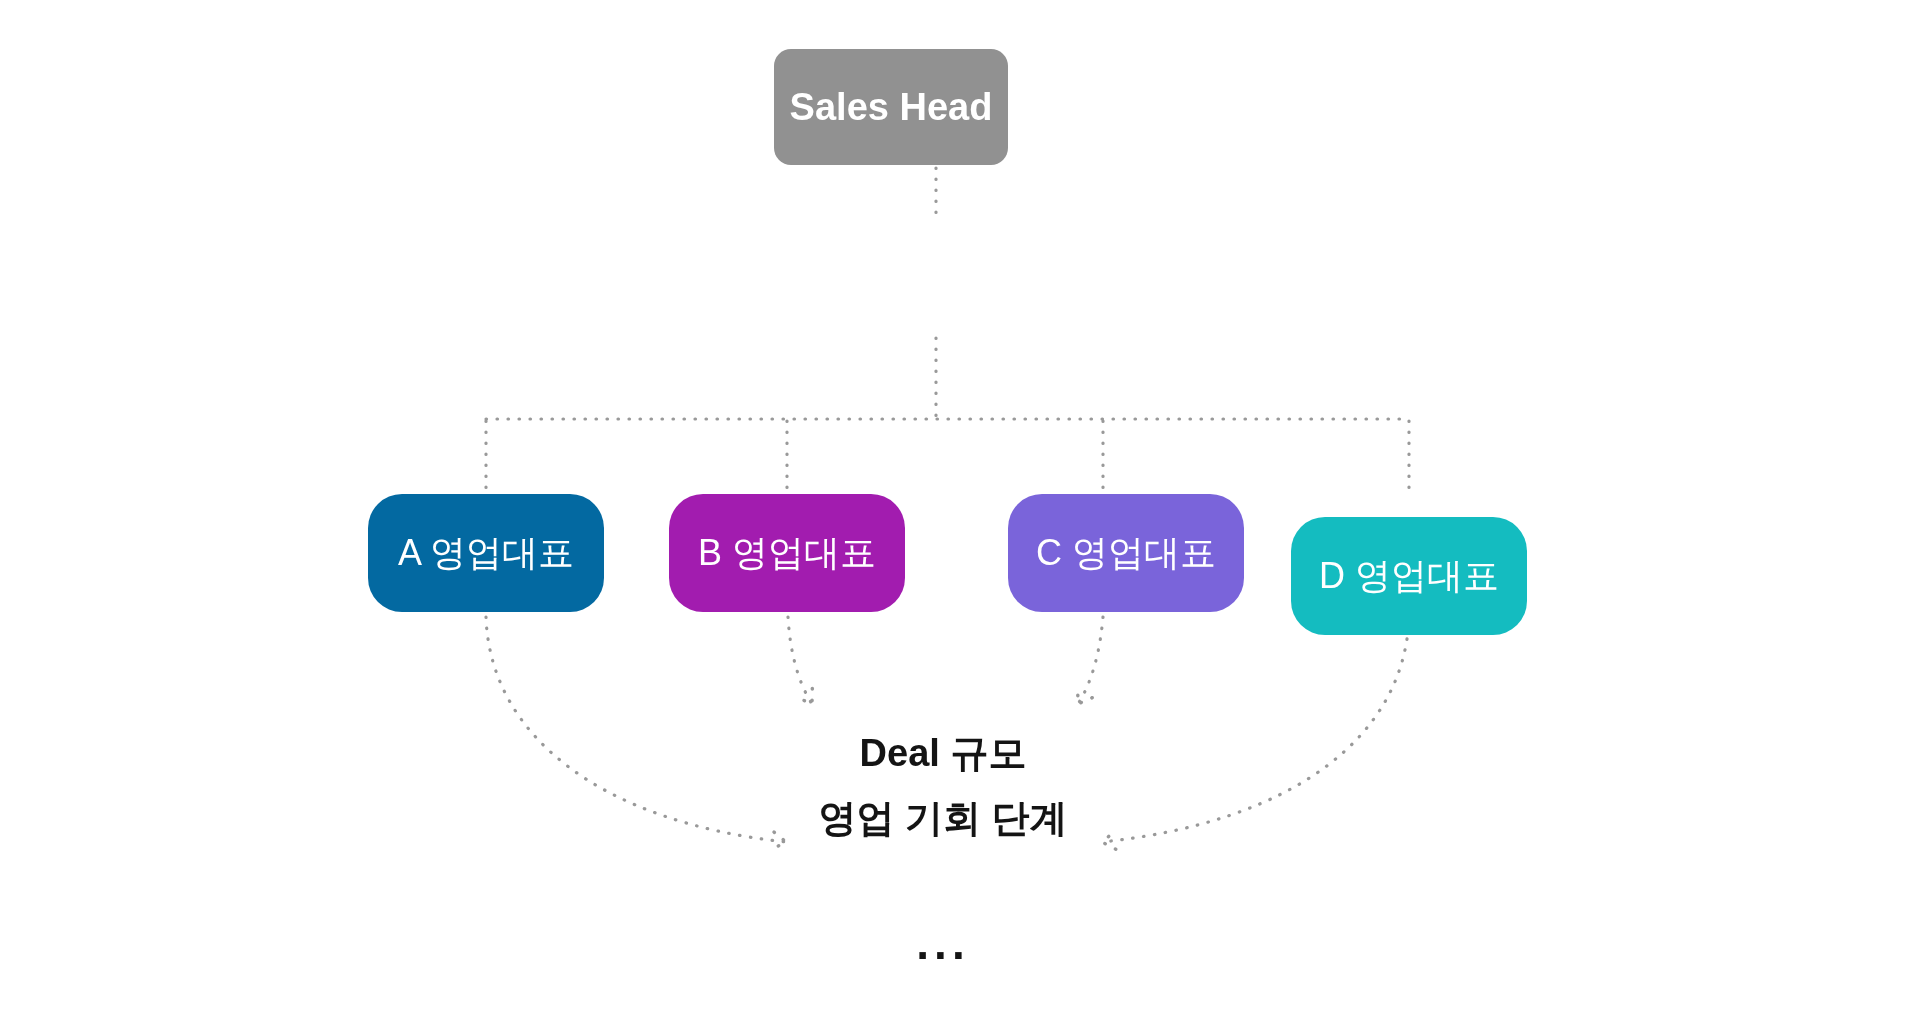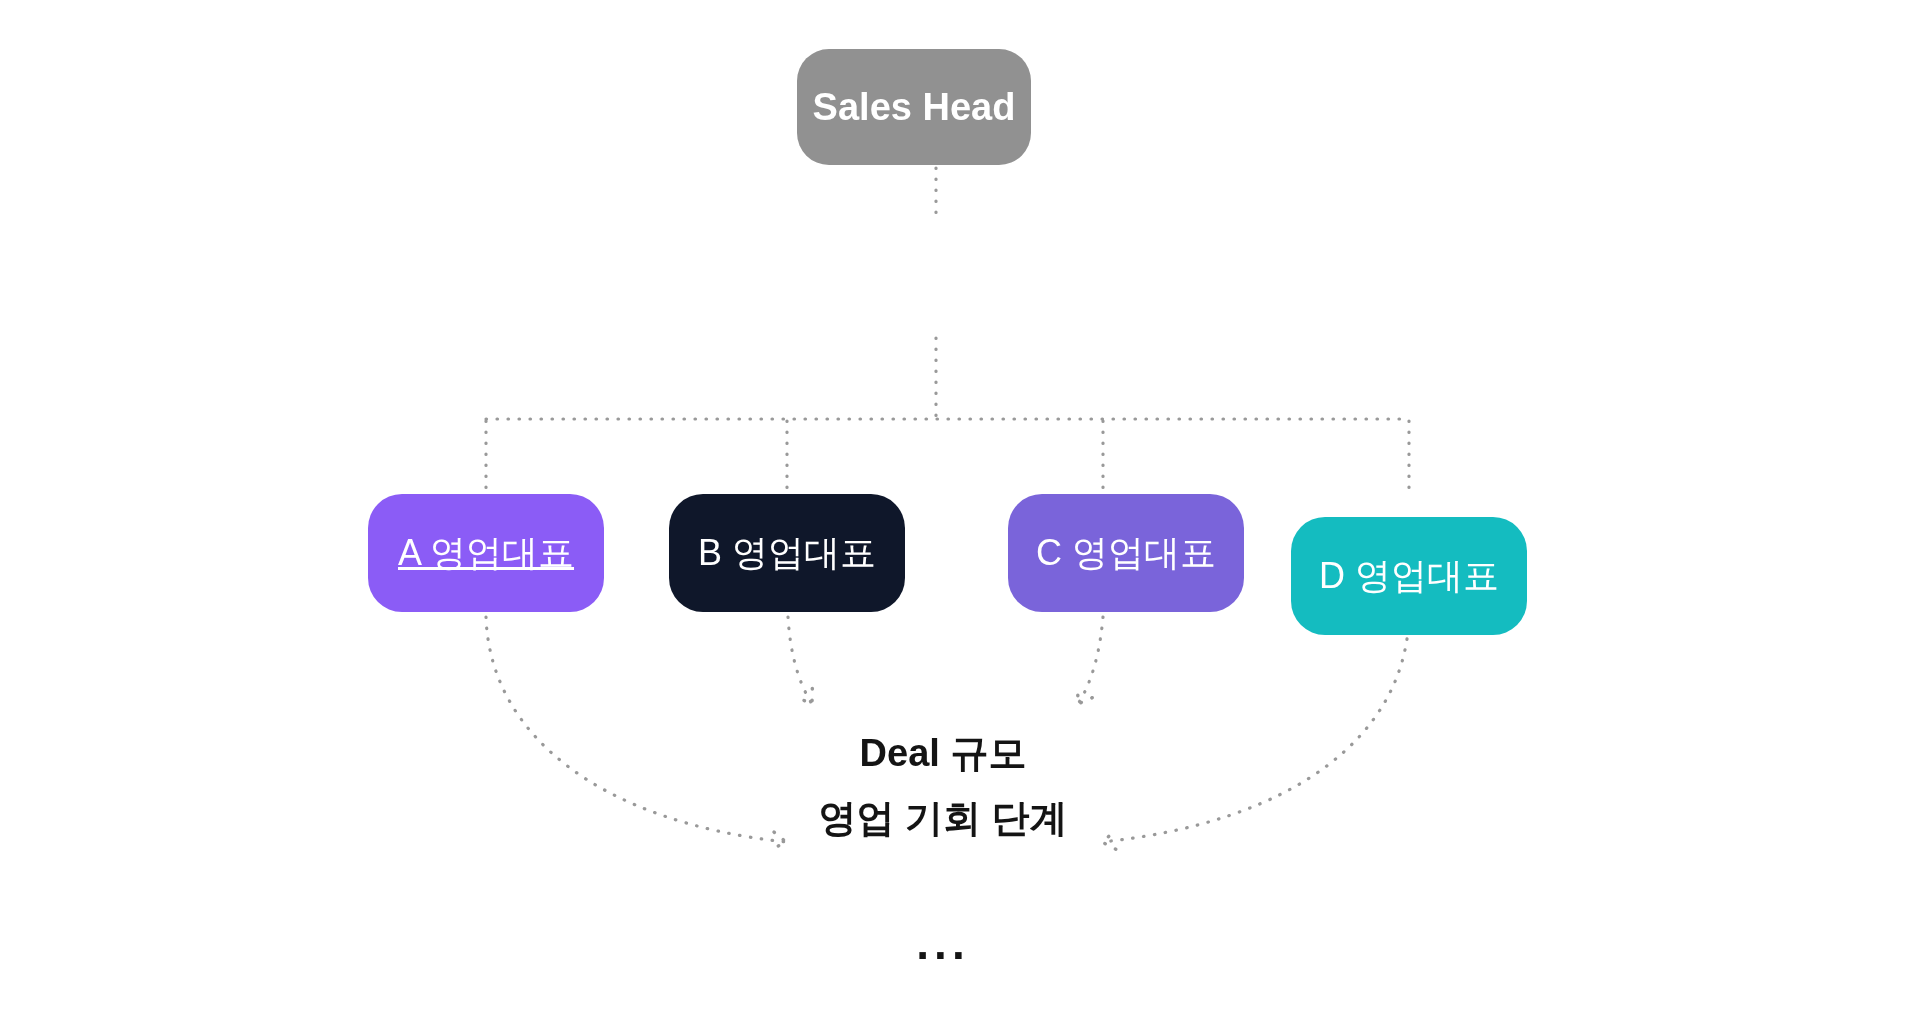--- a/index.html
+++ b/index.html
@@ -17,23 +17,23 @@
   }
   .node {
     position: absolute;
     display: flex;
     align-items: center;
     justify-content: center;
     color: #ffffff;
     white-space: nowrap;
   }
   .node-sales-head {
-    left: 797px; top: 49px;
+    left: 774px; top: 49px;
     width: 234px; height: 116px;
-    border-radius: 32px;
+    border-radius: 17px;
     font-size: 38px;
     font-weight: bold;
   }
   .node-crm {
     left: 819px; top: 223px;
     width: 234px; height: 112px;
     border-radius: 30px;
     font-size: 40px;
     font-weight: bold;
     letter-spacing: 1px;
@@ -109,23 +109,23 @@
 
     <path d="M486,617 C490,735 600,822 786,842" marker-end="url(#arrow)"></path>
     <path d="M788,617 C790,652 798,682 812,704" marker-end="url(#arrow)"></path>
     <path d="M1103,617 C1100,652 1092,682 1078,704" marker-end="url(#arrow)"></path>
     <path d="M1409,617 C1405,735 1295,822 1102,842" marker-end="url(#arrow)"></path>
   </svg>
 
   <div class="node node-sales-head" style="background: rgb(145, 145, 145);">Sales Head</div>
 
 
-  <div class="node node-rep node-rep-a" style="background: #8b5cf6; text-decoration: underline;">A 영업대표</div>
+  <div class="node node-rep node-rep-a" style="background: #0369a1;">A 영업대표</div>
 
-  <div class="node node-rep node-rep-b" style="background: #0f172a;">B 영업대표</div>
+  <div class="node node-rep node-rep-b" style="background: #a21caf;">B 영업대표</div>
 
   <div class="node node-rep node-rep-c" style="background: rgb(122, 100, 218);">C 영업대표</div>
 
   <div class="node node-rep node-rep-d" style="background: rgb(20, 188, 192);">D 영업대표</div>
 
   <div class="shared-fields" style="color: rgb(20, 20, 20);">
     <div class="field-line field-line-2">영업 기회 단계</div>
     <div class="field-line field-line-1">Deal 규모</div>
     <div class="field-line field-line-4">...</div>
   </div>

